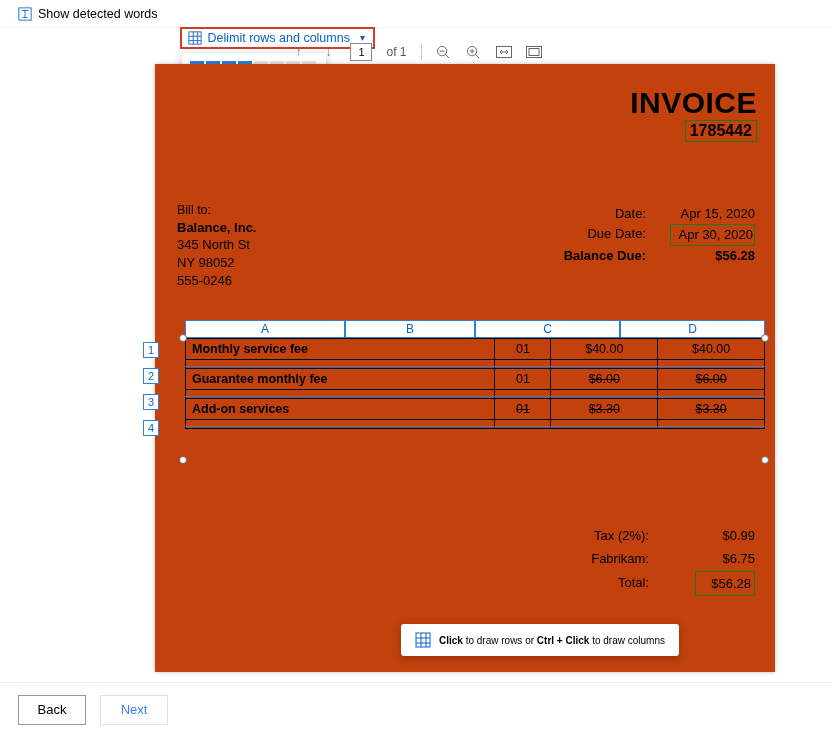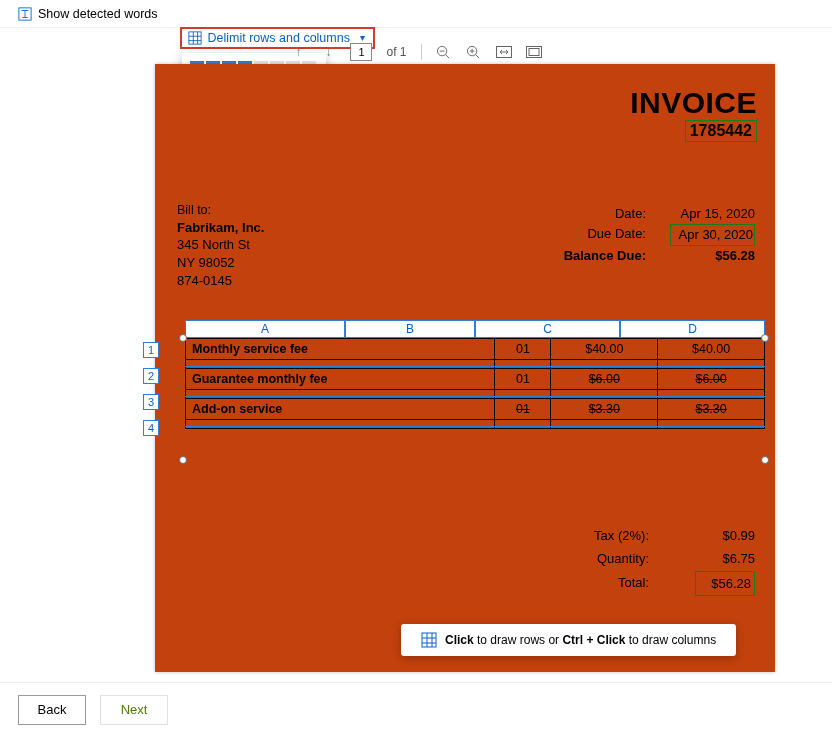--- a/index.html
+++ b/index.html
@@ -69,28 +69,28 @@
   .handle { width: 8px; height: 8px; border: 1.5px solid #666; background: #fff; border-radius: 50%; position: absolute; }
 
   .totals  { position: absolute; right: 20px; top: 460px; text-align: right; font-size: 13px; line-height: 1.8; }
   .totals .trow { display: flex; justify-content: flex-end; gap: 46px; }
   .totals .tlbl { min-width: 74px; text-align: right; }
   .totals .tval { min-width: 60px; text-align: right; }
   .totals .boxv { border: 1.5px solid #1b7a1b; padding: 0 3px; }
 
   
   .hint { position: absolute; left: 246px; top: 560px; background: #fff; border-radius: 3px;
-          box-shadow: 0 2px 8px rgba(0,0,0,.25); font-size: 12px; padding: 8px 20px; display: flex; align-items: center; gap: 8px; }
+          box-shadow: 0 2px 8px rgba(0,0,0,.25); font-size: 10px; padding: 8px 14px; display: flex; align-items: center; gap: 8px; }
   .hint b { font-weight: 600; }
 
   
   .footer  { position: absolute; left: 0; bottom: 0; width: 832px; height: 54px; border-top: 1px solid #eee;
              display: flex; align-items: center; gap: 14px; padding: 0 18px; }
   .btn     { min-width: 68px; height: 30px; border: 1px solid #9a9a9a; background: #fff; font-size: 13px; cursor: pointer; }
-  .btn.disabled { color: #4d7c0f; border-color: #e1e1e1; cursor: default; }
+  .btn.disabled { color: #3b82f6; border-color: #e1e1e1; cursor: default; }
 </style>
 </head>
 <body>
 
 <div class="toolbar">
   <div class="tb-item">
     <svg width="14" height="14" viewBox="0 0 16 16">
       <rect x="1" y="1" width="14" height="14" fill="none" stroke="#0b62c4" stroke-width="1"></rect>
       <path d="M4 4h8M8 4v8M5 12h6" stroke="#0b62c4" stroke-width="1" fill="none"></path>
     </svg>
@@ -229,24 +229,24 @@
   </div>
 
   <div class="doc">
     <div class="inv-header">
       <div class="inv-title">INVOICE</div>
       <div class="inv-num">1785442</div>
     </div>
 
     <div class="billto">
       <div class="hdr">Bill to:</div>
-      <div style="font-weight:700">Fabrikam, Inc.</div>
+      <div style="font-weight:700">Balance, Inc.</div>
       <div>345 North St</div>
       <div>NY 98052</div>
-      <div>874-0145</div>
+      <div>555-0246</div>
     </div>
 
     <div class="meta">
       <div class="row">
           <span class="lbl">Date:</span>
           <span class="val">Apr 15, 2020</span>
         </div>
       <div class="row">
           <span class="lbl">Due Date:</span>
           <span class="val box">Apr 30, 2020</span>
@@ -292,21 +292,21 @@
           <td style="text-decoration:line-through">$6.00</td>
           <td style="text-decoration:line-through">$6.00</td>
         </tr>
         <tr class="spacer">
               <td></td>
               <td></td>
               <td></td>
               <td></td>
             </tr>
         <tr>
-          <td style="font-weight:700">Add-on service</td>
+          <td style="font-weight:700">Add-on services</td>
           <td style="text-decoration:line-through">01</td>
           <td style="text-decoration:line-through">$3.30</td>
           <td style="text-decoration:line-through">$3.30</td>
         </tr>
         <tr class="spacer">
               <td></td>
               <td></td>
               <td></td>
               <td></td>
             </tr>
@@ -321,21 +321,21 @@
       <div class="blue-sep" style="top:76px"></div>
       <div class="blue-sep" style="top:106px"></div>
     </div>
 
     <div class="totals">
       <div class="trow">
           <span class="tlbl">Tax (2%):</span>
           <span class="tval">$0.99</span>
         </div>
       <div class="trow">
-          <span class="tlbl">Quantity:</span>
+          <span class="tlbl">Fabrikam:</span>
           <span class="tval">$6.75</span>
         </div>
       <div class="trow">
           <span class="tlbl">Total:</span>
           <span class="tval boxv">$56.28</span>
         </div>
     </div>
 
     <div class="hint">
       <svg width="16" height="16" viewBox="0 0 16 16">

